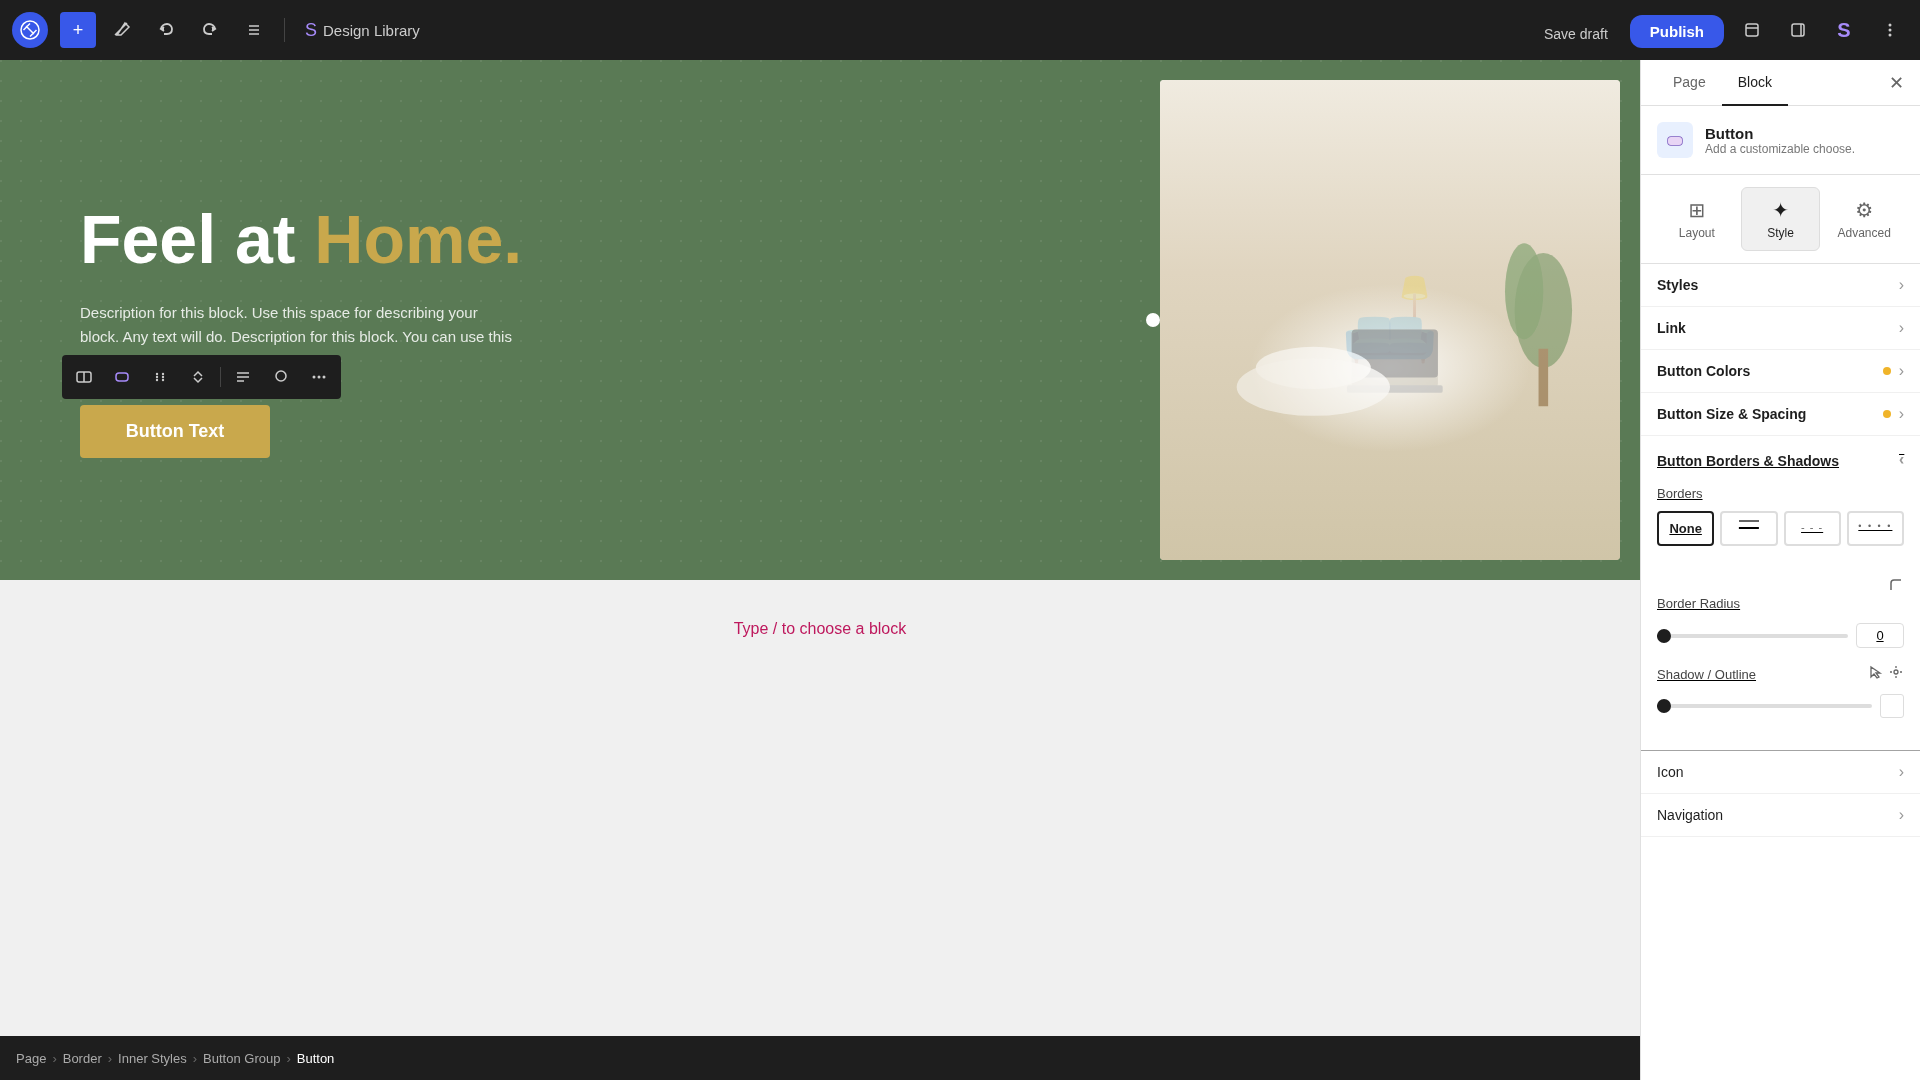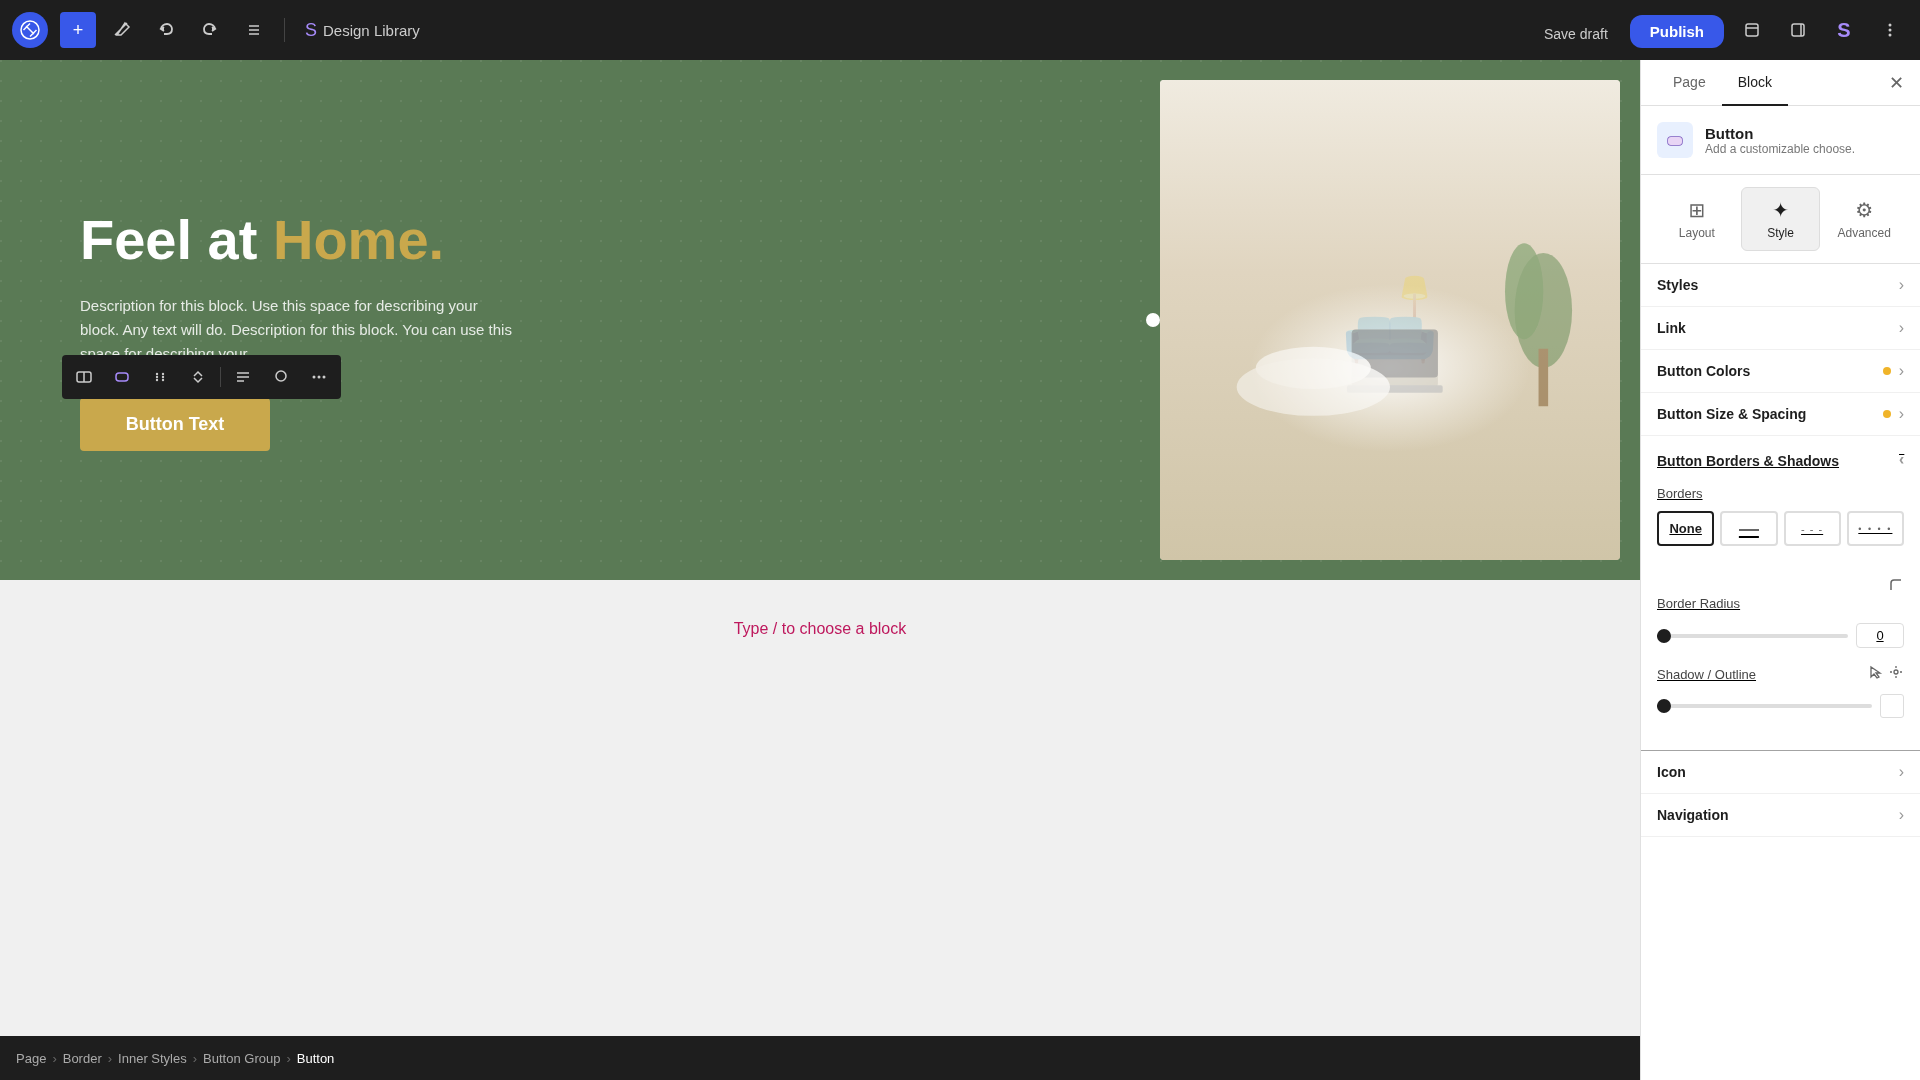--- a/index.html
+++ b/index.html
@@ -98,21 +98,21 @@
     }
     .hero-left {
       flex: 1;
       padding: 80px 60px 60px 80px;
       display: flex;
       flex-direction: column;
       justify-content: center;
       position: relative;
     }
     .hero-title {
-      font-size: 56px;
+      font-size: 68px;
       font-weight: 700;
       color: #fff;
       line-height: 1.1;
       margin-bottom: 24px;
     }
     .hero-title .highlight { color: #c9a84c; }
     .hero-description {
       color: rgba(255,255,255,0.85);
       font-size: 15px;
       line-height: 1.6;
@@ -351,21 +351,21 @@
       display: flex;
       gap: 6px;
       margin-bottom: 16px;
     }
     .border-option {
       flex: 1;
       padding: 8px 6px;
       border: 2px solid #ddd;
       border-radius: 4px;
       cursor: pointer;
-      display: flex; align-items: center; justify-content: center;
+      display: flex; align-items: flex-start; justify-content: center;
       font-size: 13px; color: #666;
       background: white;
     }
     .border-option.active {
       border-color: #1e1e1e;
       background: #fff;
       color: #1e1e1e;
       font-weight: 600;
     }
 
@@ -421,21 +421,21 @@
     }
 
     
     .collapsed-section {
       display: flex; align-items: center;
       padding: 12px 16px;
       border-bottom: 1px solid #f0f0f0;
       cursor: pointer;
     }
     .collapsed-label {
-      flex: 1; font-size: 14px; font-weight: 700;
+      flex: 1; font-size: 14px; font-weight: 400;
       color: #1e1e1e;
     }
   </style>
 </head>
 <body>
 
 <div class="toolbar">
   <div class="wp-logo">
     <svg width="20" height="20" viewBox="0 0 20 20" fill="white">
       <circle cx="10" cy="10" r="9" fill="none" stroke="white" stroke-width="1.5"></circle>

